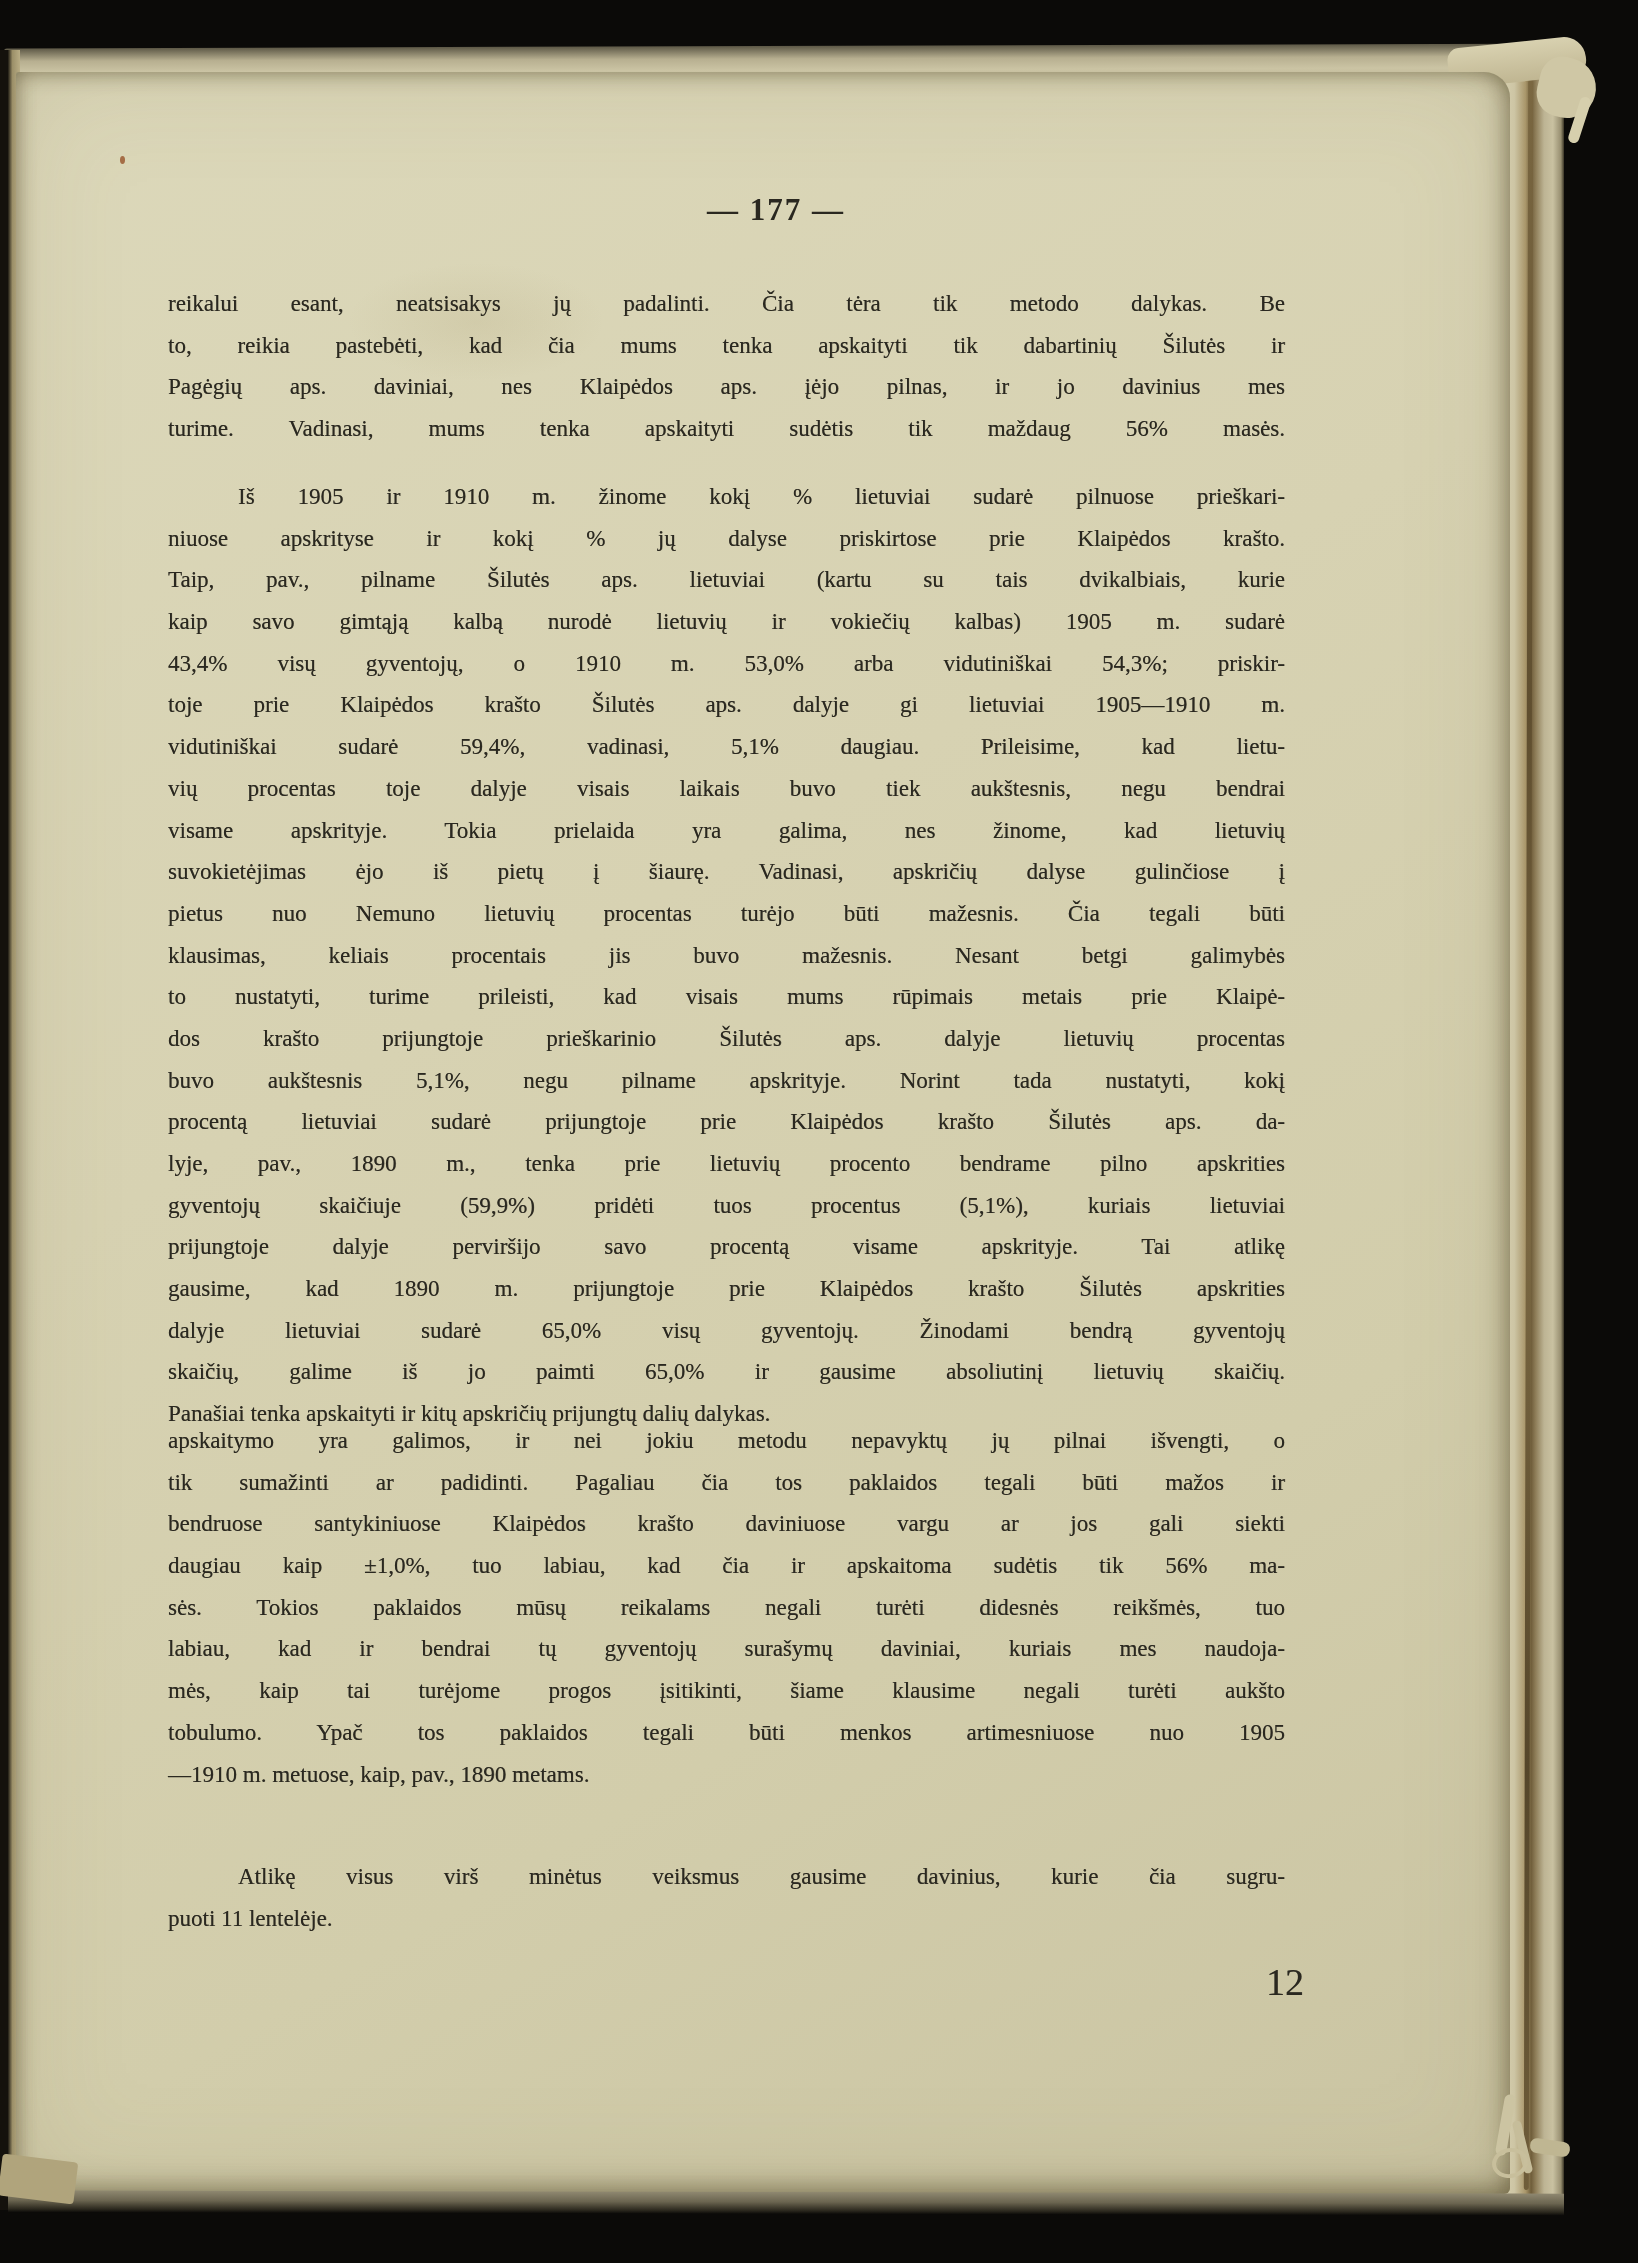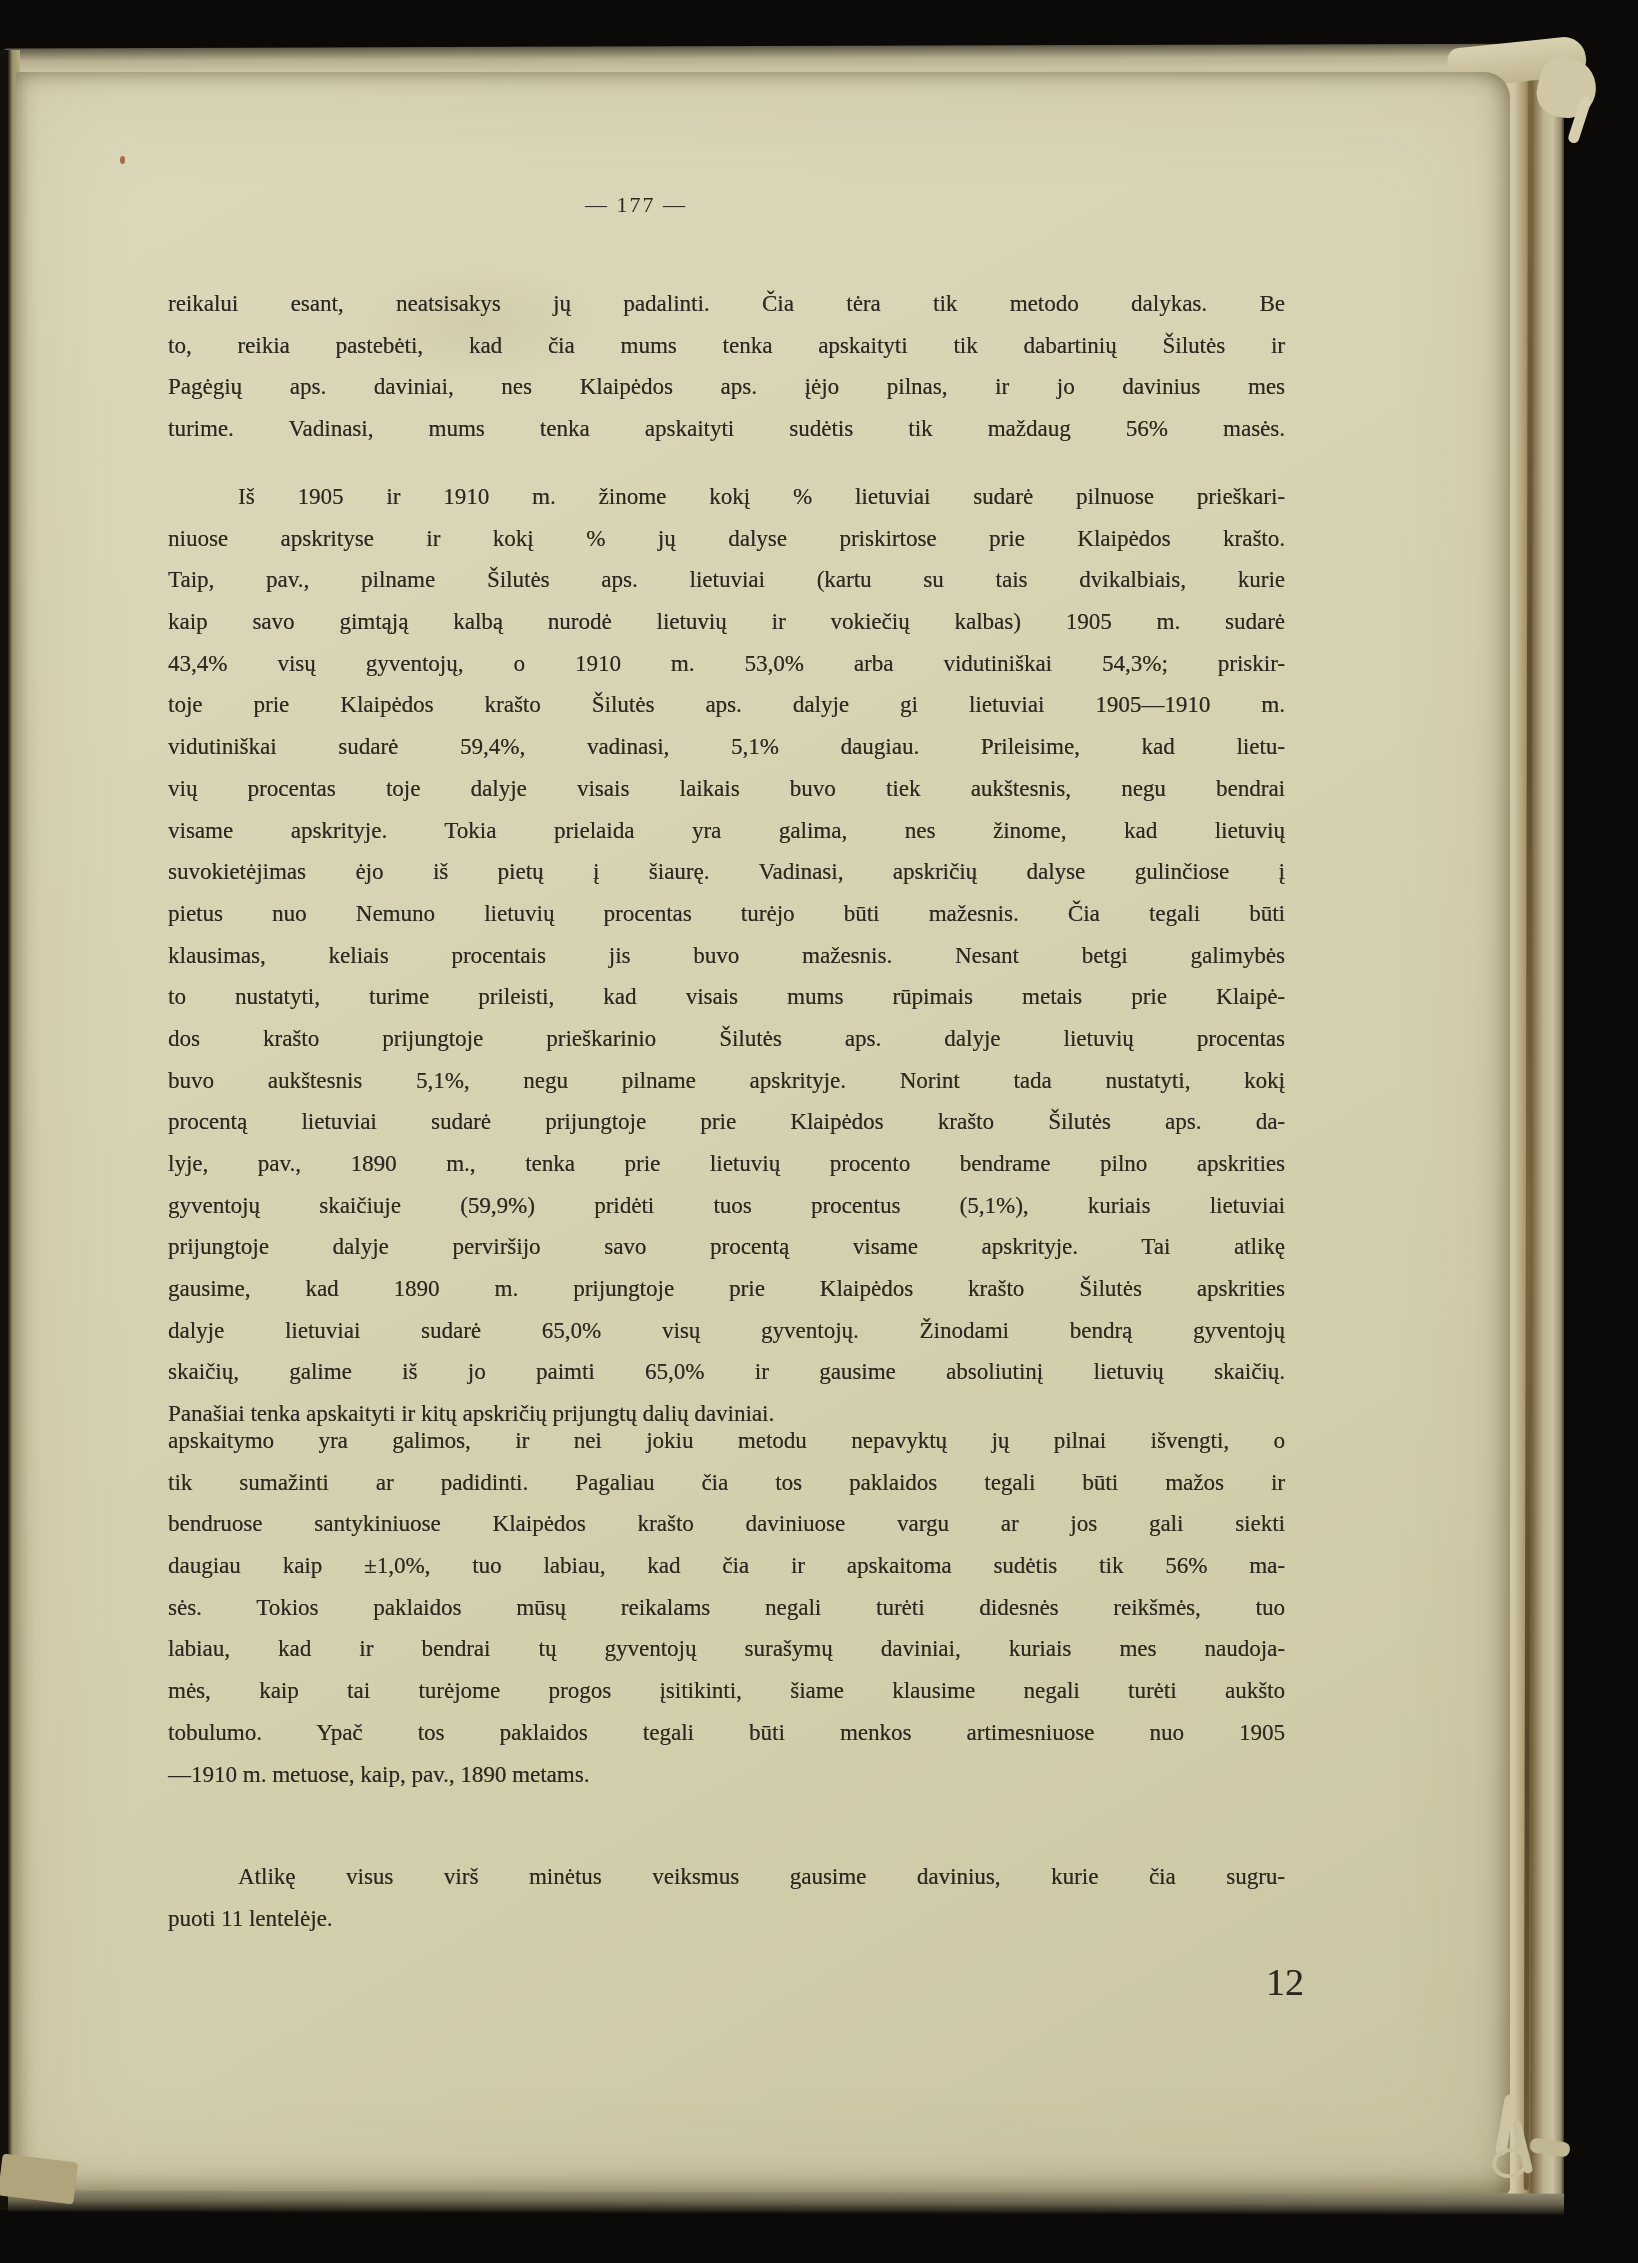--- a/index.html
+++ b/index.html
@@ -49,21 +49,21 @@
                inset 12px 0 20px -10px rgba(100,88,55,.40),
                inset -16px 0 26px -12px rgba(100,88,55,.50),
                inset 0 -18px 28px -12px rgba(90,80,50,.55),
                inset 0 0 110px rgba(125,112,72,.18);}
   .speck{position:absolute;left:104px;top:84px;width:5px;height:8px;
     background:#9b5b33;border-radius:50%;opacity:.85;}
   .stain{position:absolute;left:330px;top:190px;width:260px;height:120px;border-radius:50%;
     background:radial-gradient(ellipse at center,rgba(150,132,82,.12),rgba(150,132,82,0) 70%);}
 
   .pageno{position:absolute;left:569px;top:120px;width:260px;
-    text-align:left;font-size:22px;letter-spacing:2px;color:#2a2820;}
+    text-align:right;font-size:31px;letter-spacing:2px;color:#2a2820;font-weight:bold;}
 
   .para{position:absolute;left:152px;width:1117px;color:#2a2820;
     font-size:23px;line-height:41.7px;
     text-shadow:.3px .4px .5px rgba(42,38,28,.55);}
   .line{text-align:justify;text-align-last:justify;white-space:normal;height:41.7px;overflow:visible;}
   .line.lastline{text-align-last:left;}
   .line.indent{padding-left:70px;}
 
   .sig{position:absolute;left:1250px;top:1888px;font-size:38px;color:#2a2820;
     text-shadow:.3px .4px .5px rgba(42,38,28,.55);}
@@ -110,21 +110,21 @@
           <div class="line">to nustatyti, turime prileisti, kad visais mums rūpimais metais prie Klaipė-</div>
           <div class="line">dos krašto prijungtoje prieškarinio Šilutės aps. dalyje lietuvių  procentas</div>
           <div class="line">buvo aukštesnis 5,1%, negu pilname apskrityje.  Norint tada nustatyti, kokį</div>
           <div class="line">procentą lietuviai sudarė prijungtoje prie Klaipėdos krašto Šilutės aps. da-</div>
           <div class="line">lyje, pav., 1890 m., tenka prie lietuvių procento bendrame pilno apskrities</div>
           <div class="line">gyventojų skaičiuje (59,9%) pridėti tuos procentus (5,1%), kuriais lietuviai</div>
           <div class="line">prijungtoje dalyje perviršijo savo procentą visame apskrityje.  Tai atlikę</div>
           <div class="line">gausime, kad 1890 m. prijungtoje prie Klaipėdos krašto Šilutės apskrities</div>
           <div class="line">dalyje lietuviai sudarė 65,0% visų gyventojų.  Žinodami bendrą gyventojų</div>
           <div class="line">skaičių, galime iš jo paimti 65,0% ir gausime absoliutinį  lietuvių skaičių.</div>
-          <div class="line lastline">Panašiai tenka apskaityti ir kitų apskričių prijungtų dalių daviniai.</div>
+          <div class="line lastline">Panašiai tenka apskaityti ir kitų apskričių prijungtų dalių dalykas.</div>
         </div>
         <div class="para" style="top: 1348px;">
           <div class="line">apskaitymo yra galimos, ir nei jokiu metodu nepavyktų jų pilnai išvengti, o</div>
           <div class="line">tik sumažinti ar padidinti.  Pagaliau čia tos paklaidos tegali būti mažos ir</div>
           <div class="line">bendruose santykiniuose Klaipėdos krašto daviniuose vargu ar jos gali siekti</div>
           <div class="line">daugiau kaip ±1,0%, tuo labiau, kad čia ir apskaitoma sudėtis tik 56% ma-</div>
           <div class="line">sės.  Tokios paklaidos mūsų reikalams negali turėti didesnės reikšmės, tuo</div>
           <div class="line">labiau, kad ir bendrai tų gyventojų surašymų daviniai, kuriais mes naudoja-</div>
           <div class="line">mės, kaip tai turėjome progos įsitikinti, šiame klausime negali turėti aukšto</div>
           <div class="line">tobulumo.  Ypač tos paklaidos tegali būti menkos artimesniuose nuo 1905</div>

